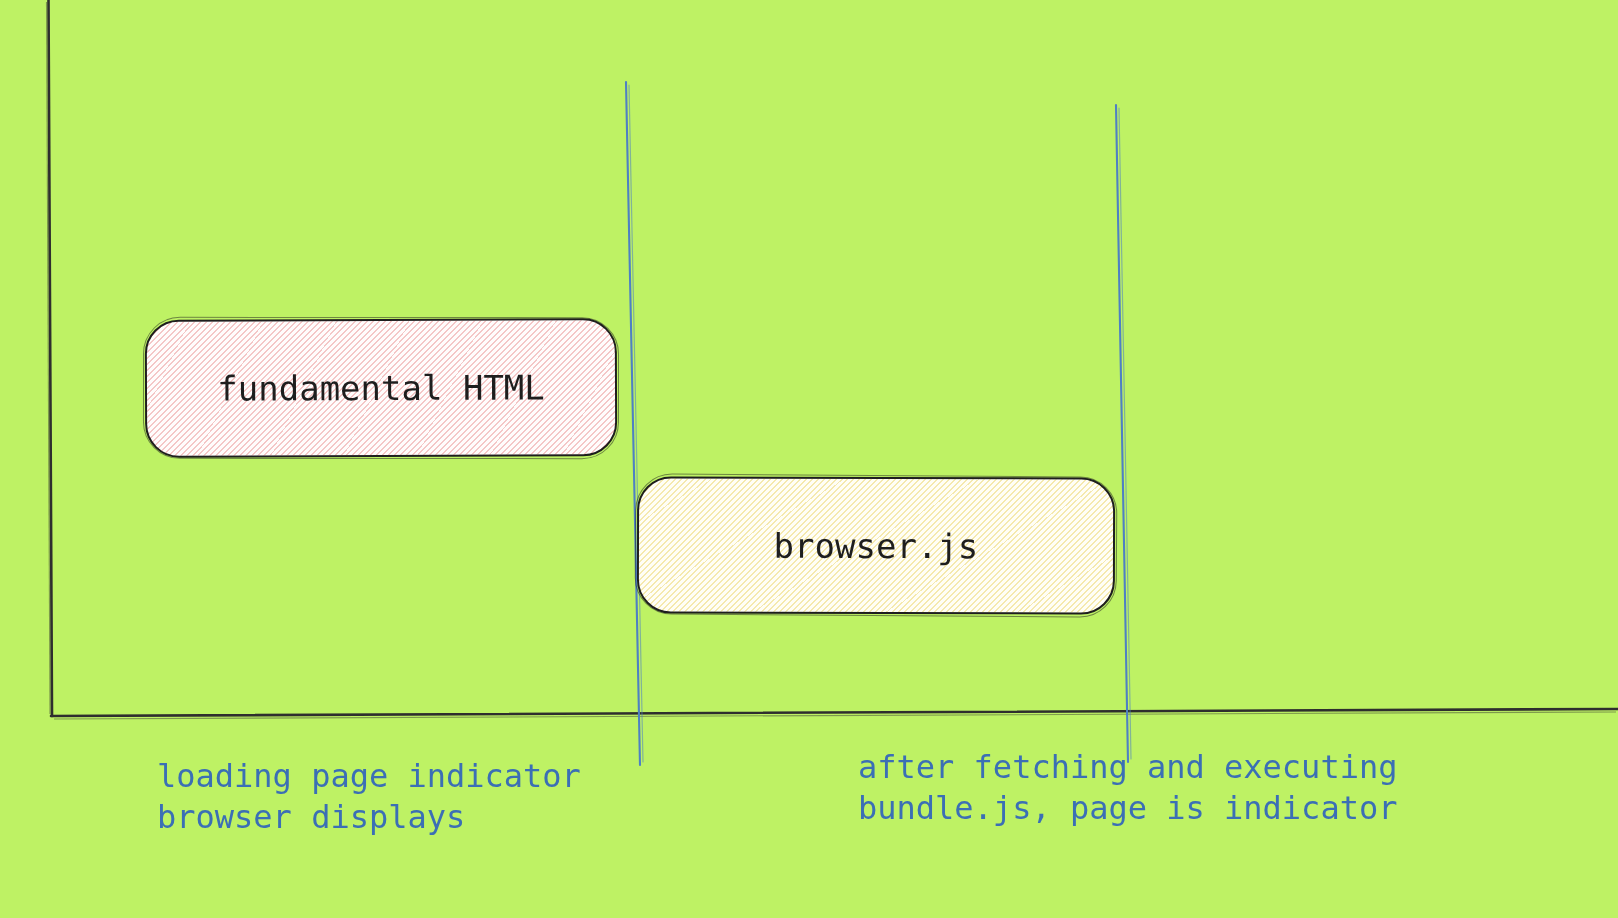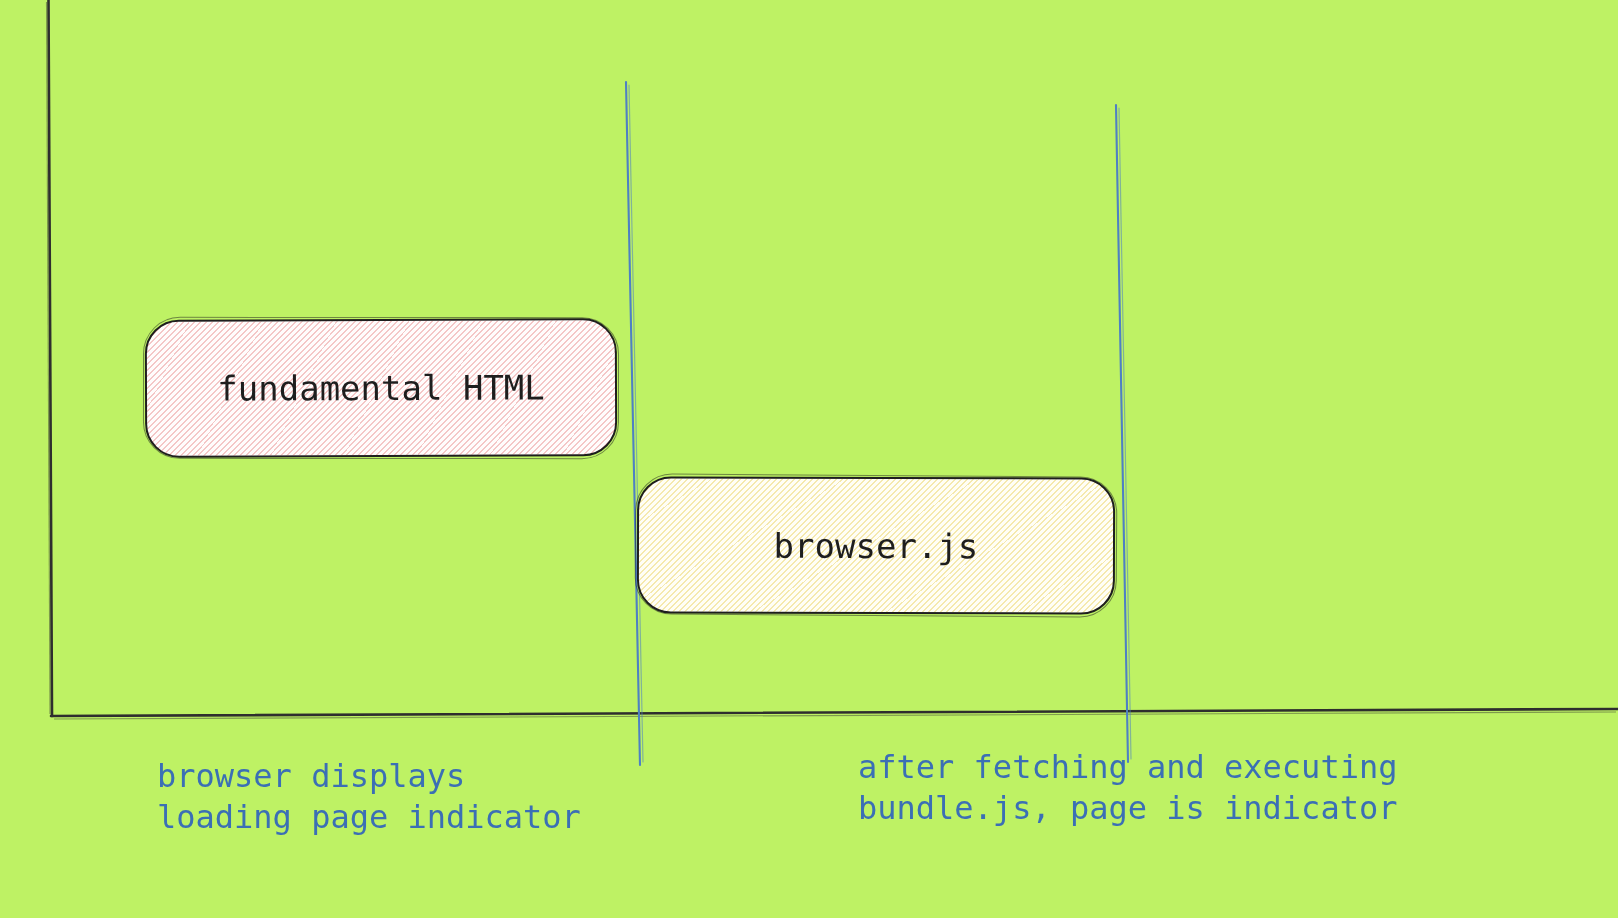--- a/index.html
+++ b/index.html
@@ -121,22 +121,22 @@
 
   <div class="box box-pink">
     <span class="box-label">fundamental HTML</span>
   </div>
 
   <div class="box box-yellow">
     <span class="box-label">browser.js</span>
   </div>
 
   <div class="note note-1">
+    <div>loading page indicator</div>
     <div>browser displays</div>
-    <div>loading page indicator</div>
   </div>
 
   <div class="note note-2">
     <div>after fetching and executing</div>
     <div>bundle.js, page is indicator</div>
   </div>
 
 </div>
 
 </body></html>

